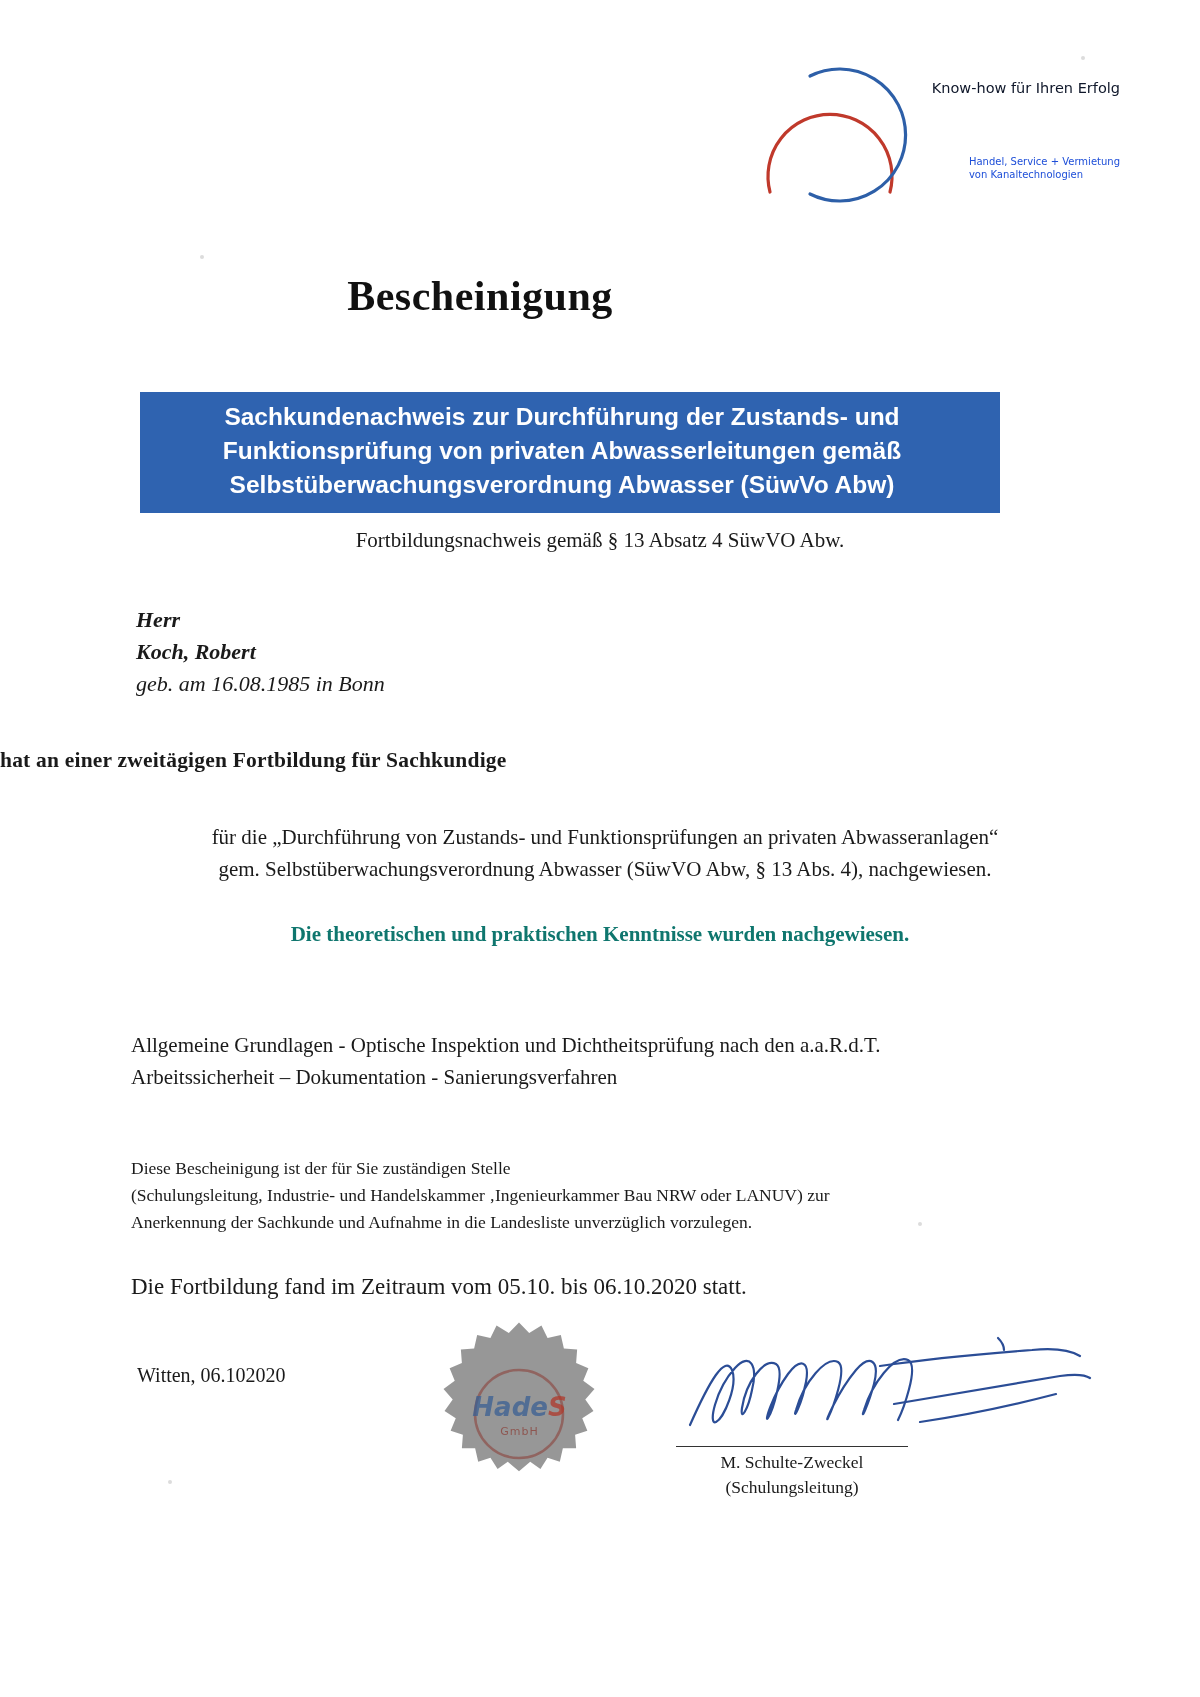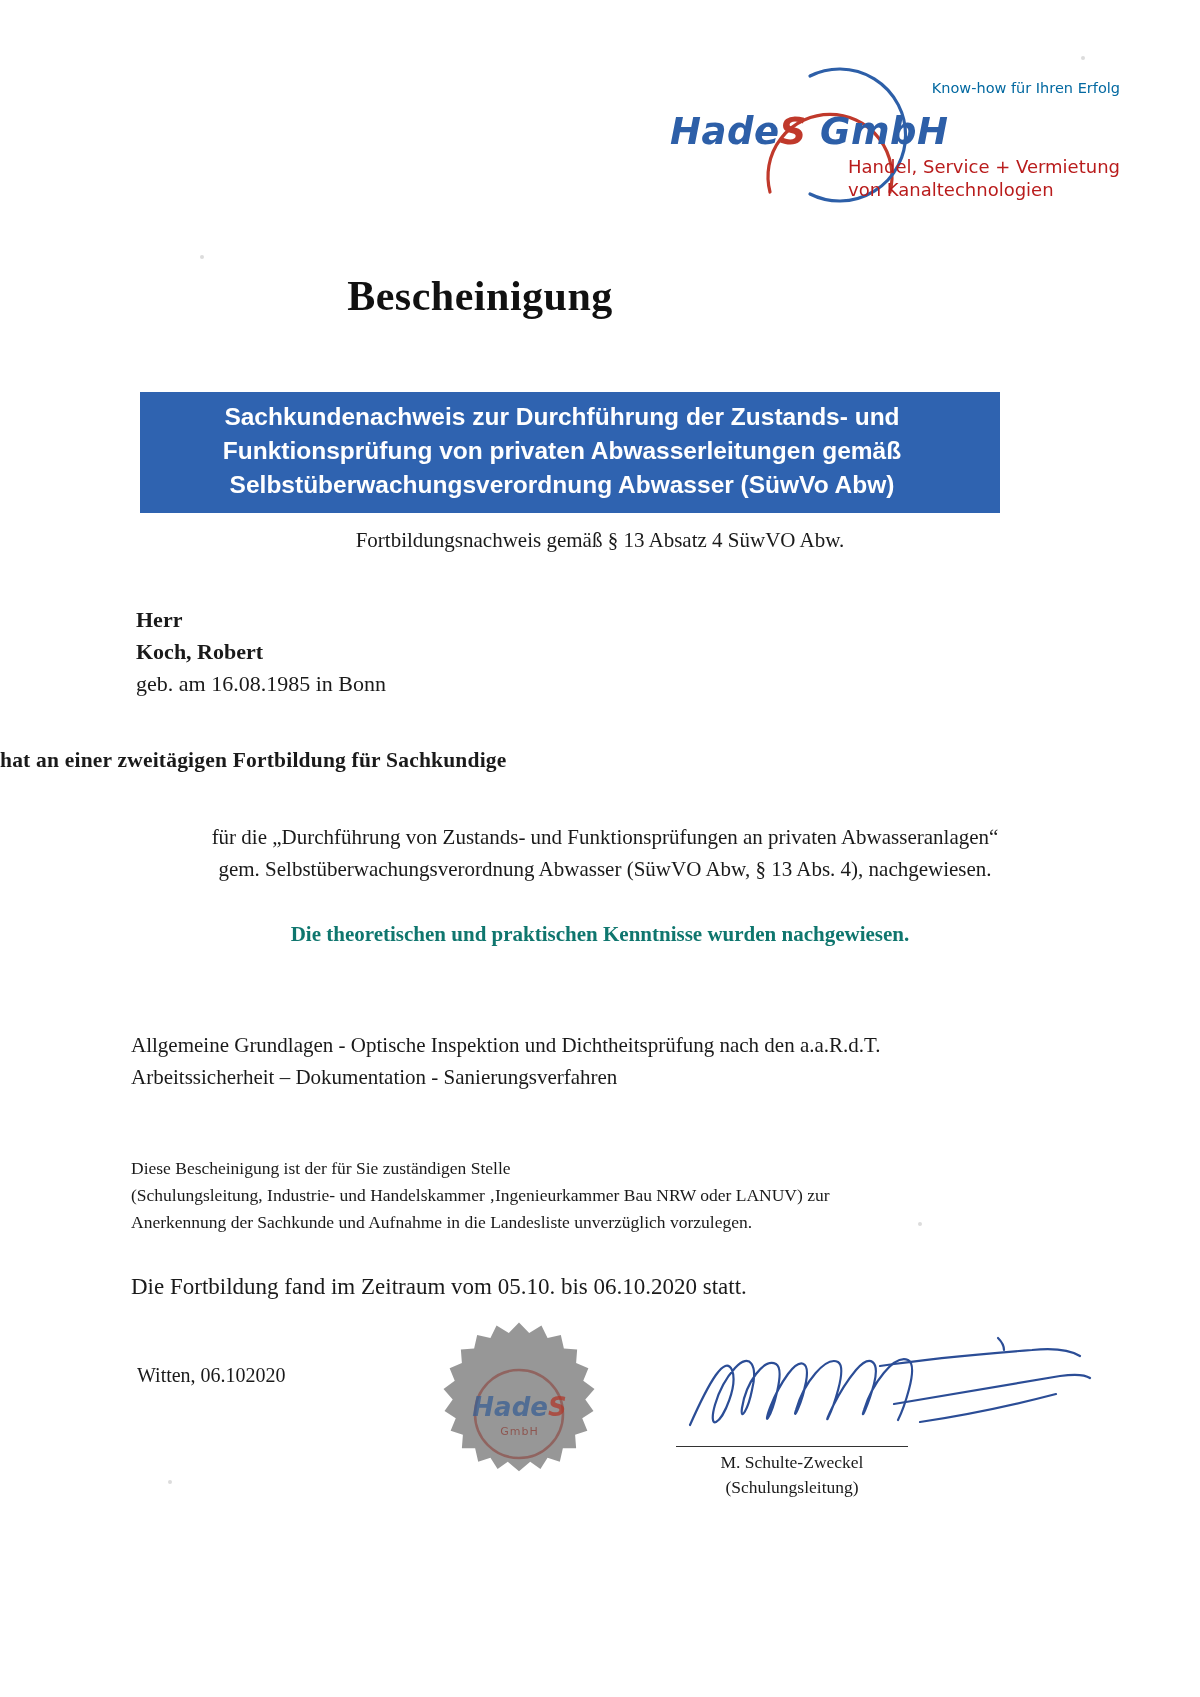--- a/index.html
+++ b/index.html
@@ -44,31 +44,31 @@
     color: #2d5fa8;
     white-space: nowrap;
   }
   .logo-word .accent { color: #c0392b; }
   .tagline-top {
     position: absolute;
     right: 0px;
     top: 28px;
     font-family: "DejaVu Sans", sans-serif;
     font-size: 14.5px;
-    color: #0369a1;
+    color: #0f172a;
     white-space: nowrap;
   }
   .tagline-bot {
     position: absolute;
     right: 0px;
     top: 104px;
     font-family: "DejaVu Sans", sans-serif;
-    font-size: 18px;
+    font-size: 10px;
     line-height: 1.25;
-    color: #b91c1c;
+    color: #1d4ed8;
     text-align: left;
     white-space: nowrap;
   }
 
   
   .doc-title {
     position: absolute;
     top: 272px;
     left: 0;
     width: 960px;
@@ -107,20 +107,21 @@
     text-align: center;
     font-size: 21px;
   }
 
   .recipient {
     position: absolute;
     top: 604px;
     left: 136px;
     font-size: 22px;
     line-height: 1.45;
+    font-style: italic;
   }
   .recipient .b { font-weight: bold; }
 
   .headline-bold {
     position: absolute;
     top: 748px;
     left: 0;
     width: 1200px;
     font-size: 21.5px;
     font-weight: bold;
@@ -260,23 +261,20 @@
 </style>
 </head>
 <body>
 
 <div class="letterhead">
   <div class="logo-arc">
     <svg width="230" height="150" viewBox="0 0 230 150">
       <path d="M40,132 A62,62 0 1,1 160,132" fill="none" stroke="#c0392b" stroke-width="3.2" stroke-linecap="round"></path>
       <path d="M58,18 A66,66 0 1,1 58,136" fill="none" stroke="#2d5fa8" stroke-width="3.2" stroke-linecap="round" transform="translate(22,-2)"></path>
     </svg>
-  </div>
-  <div class="logo-word">
-    <span>Hade</span><span class="accent">S</span><span> GmbH</span>
   </div>
   <div class="tagline-top">Know-how für Ihren Erfolg</div>
   <div class="tagline-bot">
     <div>Handel, Service + Vermietung</div>
     <div>von Kanaltechnologien</div>
   </div>
 </div>
 
 <div class="doc-title">Bescheinigung</div>
 

